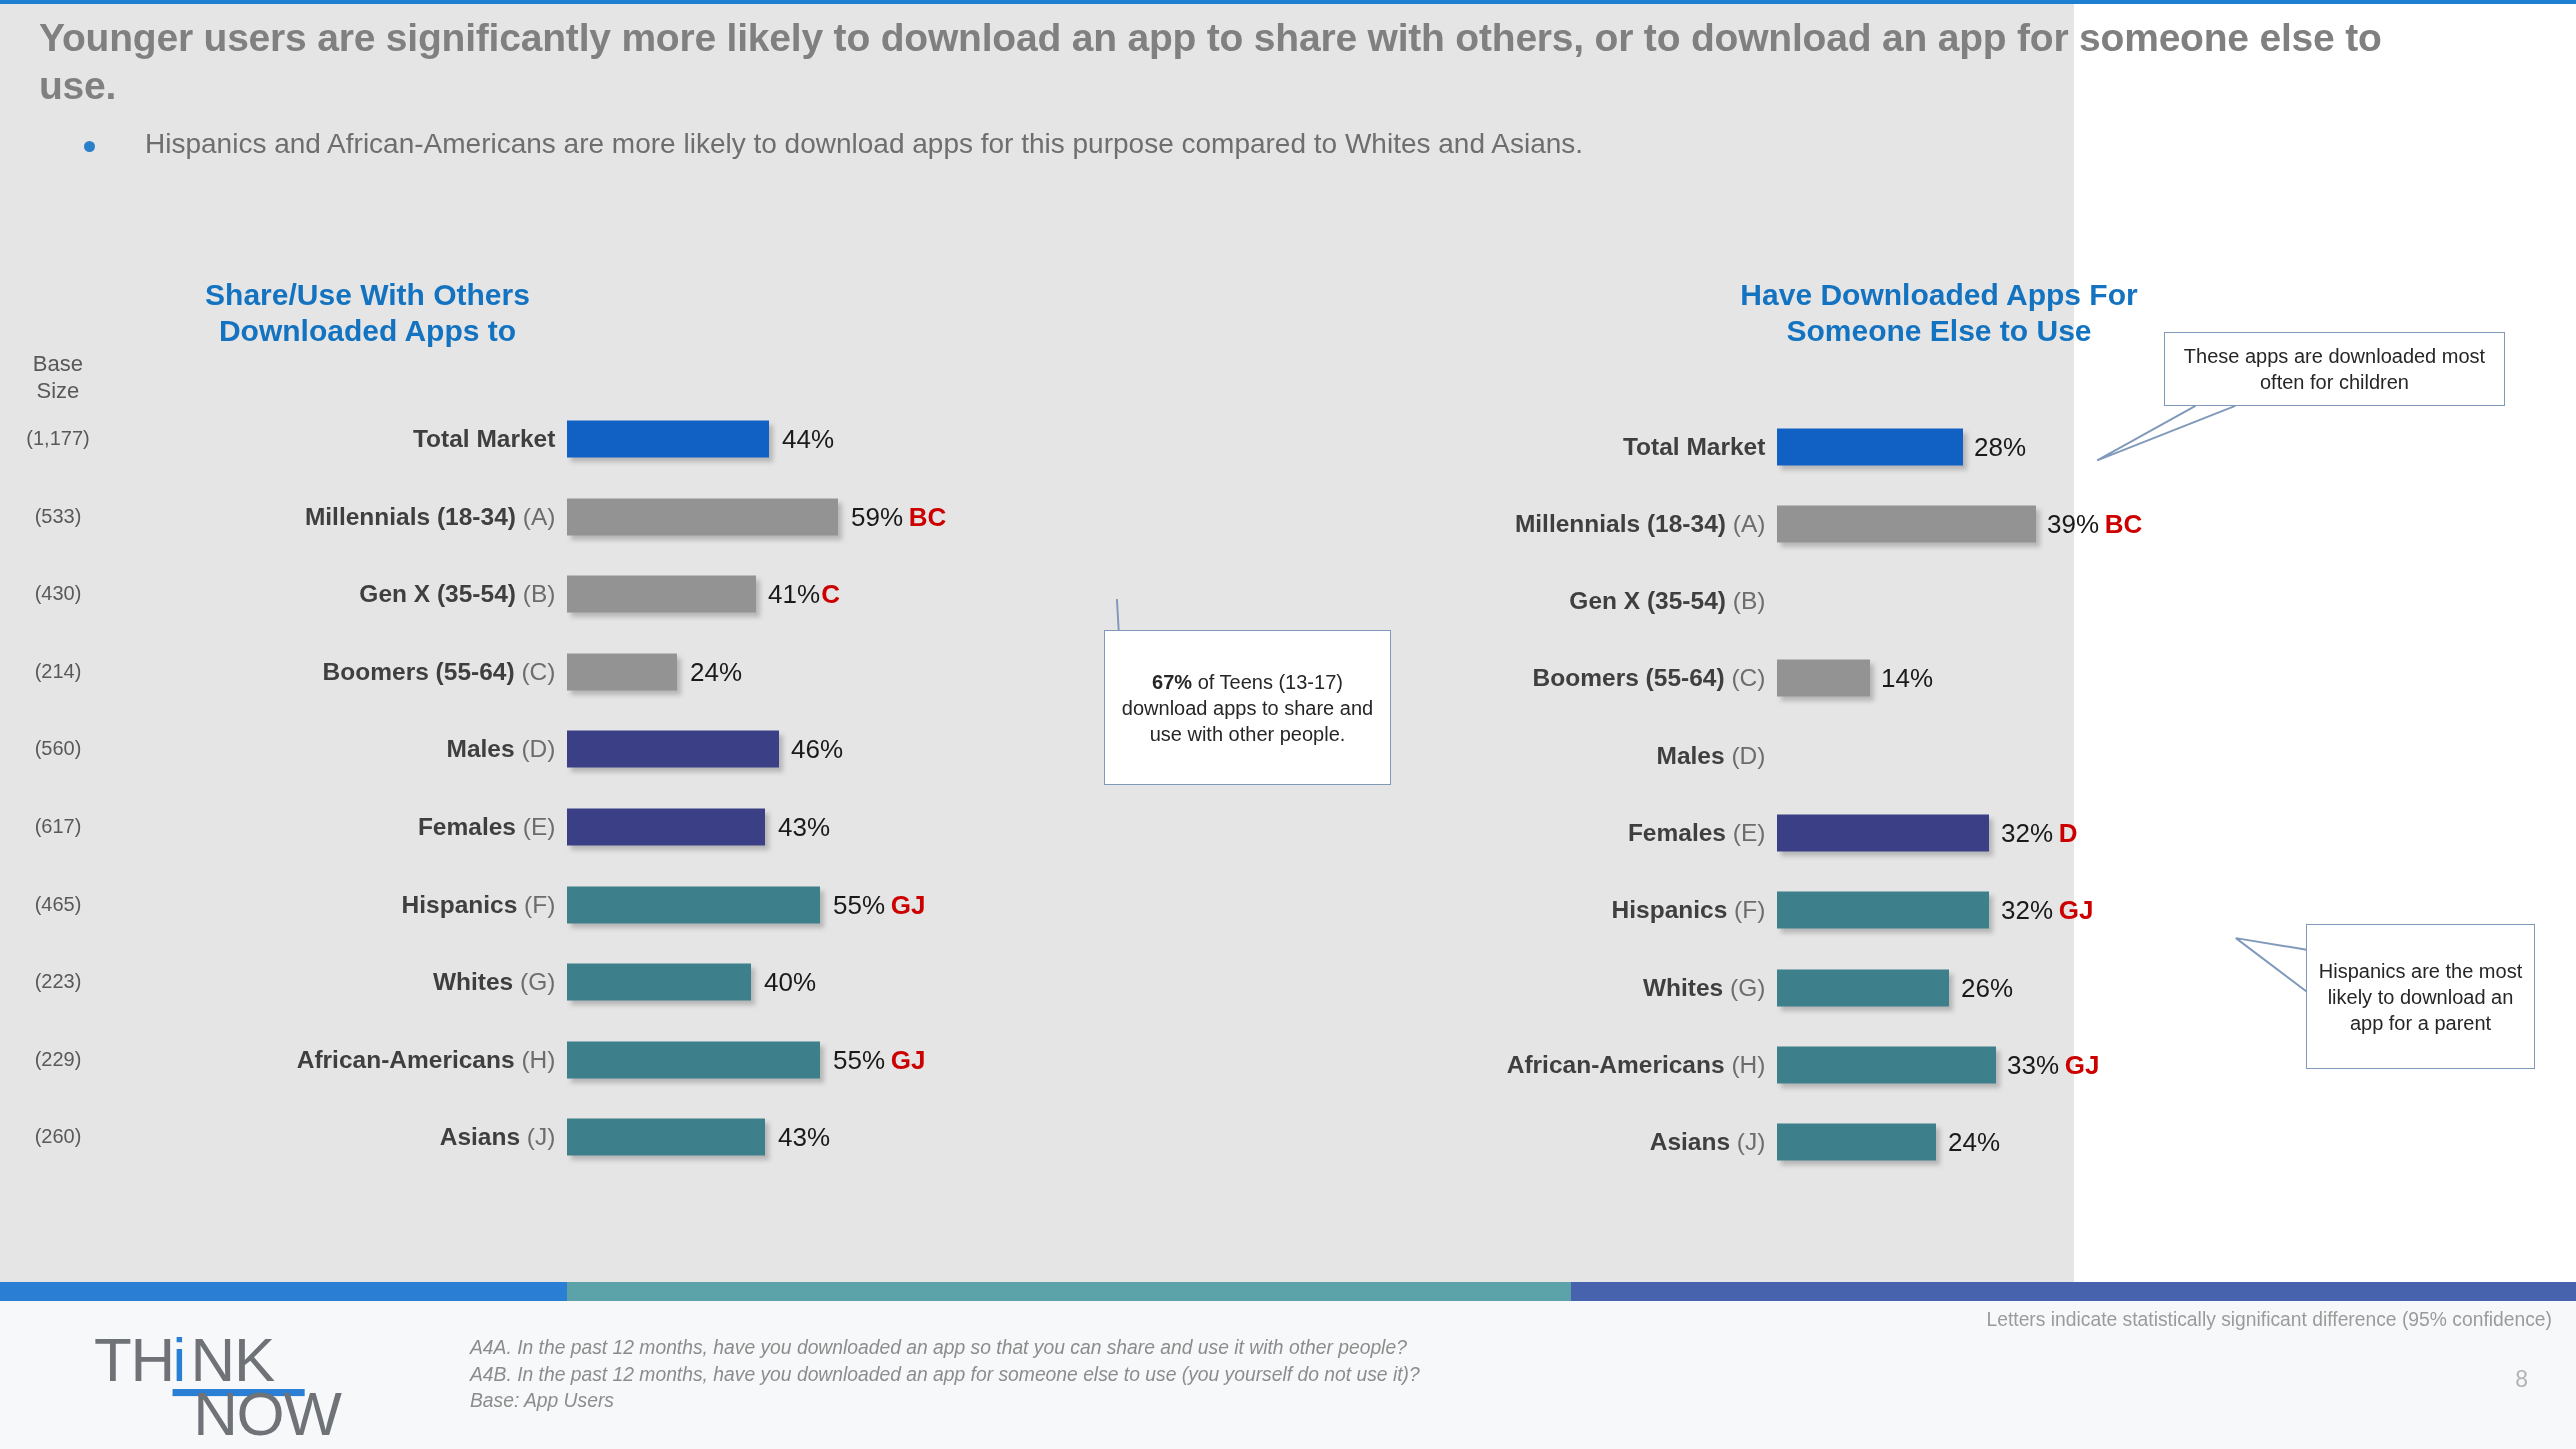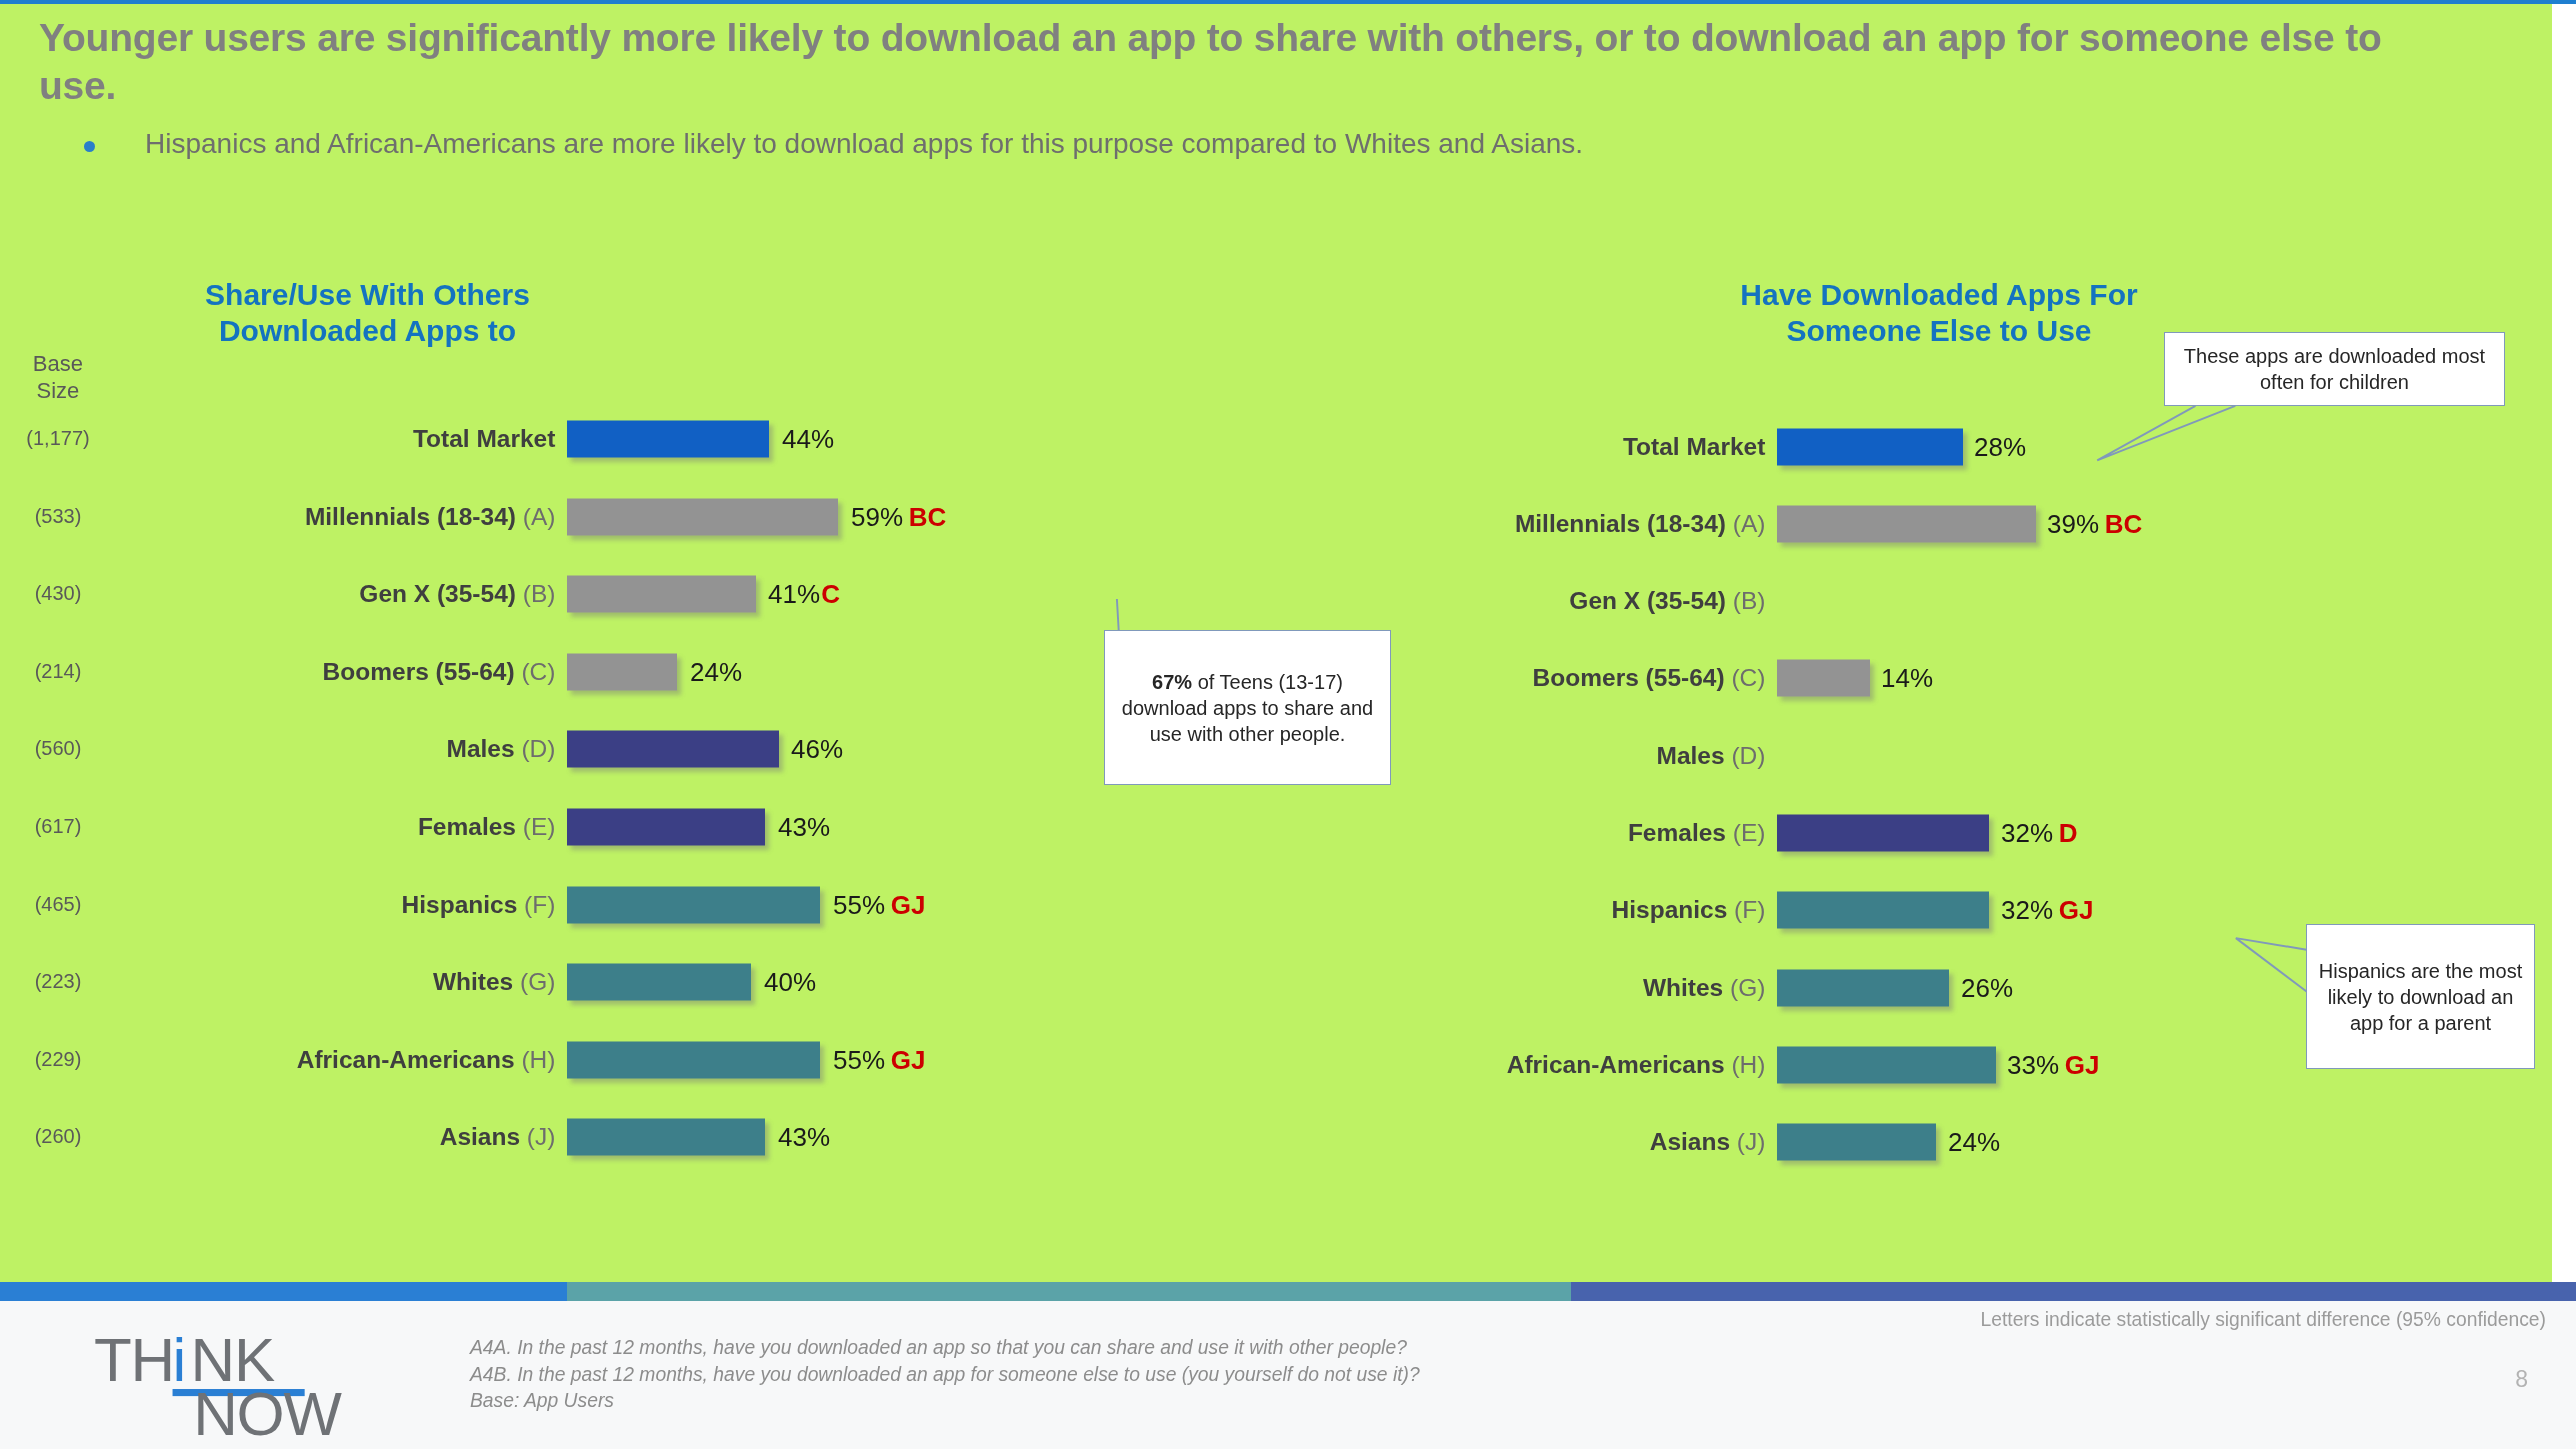--- a/index.html
+++ b/index.html
@@ -4,22 +4,22 @@
 <style>
   * { box-sizing: border-box; margin: 0; padding: 0; }
   html, body {
     width: 2576px; height: 1449px;
     background: #ffffff;
     font-family: "Liberation Sans", sans-serif;
     overflow: hidden;
   }
   #slide {
     position: relative;
-    width: 2552px; height: 1449px;
-    background: #bef264;
+    width: 2074px; height: 1449px;
+    background: #e5e5e5;
   }
   .top-rule {
     position: absolute; left: 0; top: 0; width: 2576px; height: 3.9px;
     background: #1f7fd0;
   }
 
   
   #header { position: absolute; left: 39px; top: 14px; width: 2447px; }
   #title {
     font-size: 39px; font-weight: bold; color: #808080;
@@ -114,21 +114,21 @@
   #strip-b { left: 567px;  width: 1005px; background: #5ba3a8; }
   #strip-c { left: 1571px; width: 1005px; background: #4863ad; }
 
   #logo { position: absolute; left: 90px; top: 40px; width: 361px; height: 116px; }
 
   #source {
     position: absolute; left: 470px; top: 53px;
     font-size: 19.3px; font-style: italic; color: #8c8c8c; line-height: 1.38;
   }
   #legend-note {
-    position: absolute; right: 30px; top: 27px;
+    position: absolute; right: 24px; top: 27px;
     font-size: 19.3px; color: #9b9b9b; text-align: right;
   }
   #page-num {
     position: absolute; right: 48px; top: 84px;
     font-size: 23px; color: #b3b3b3;
   }
 </style>
 </head>
 <body>
 

